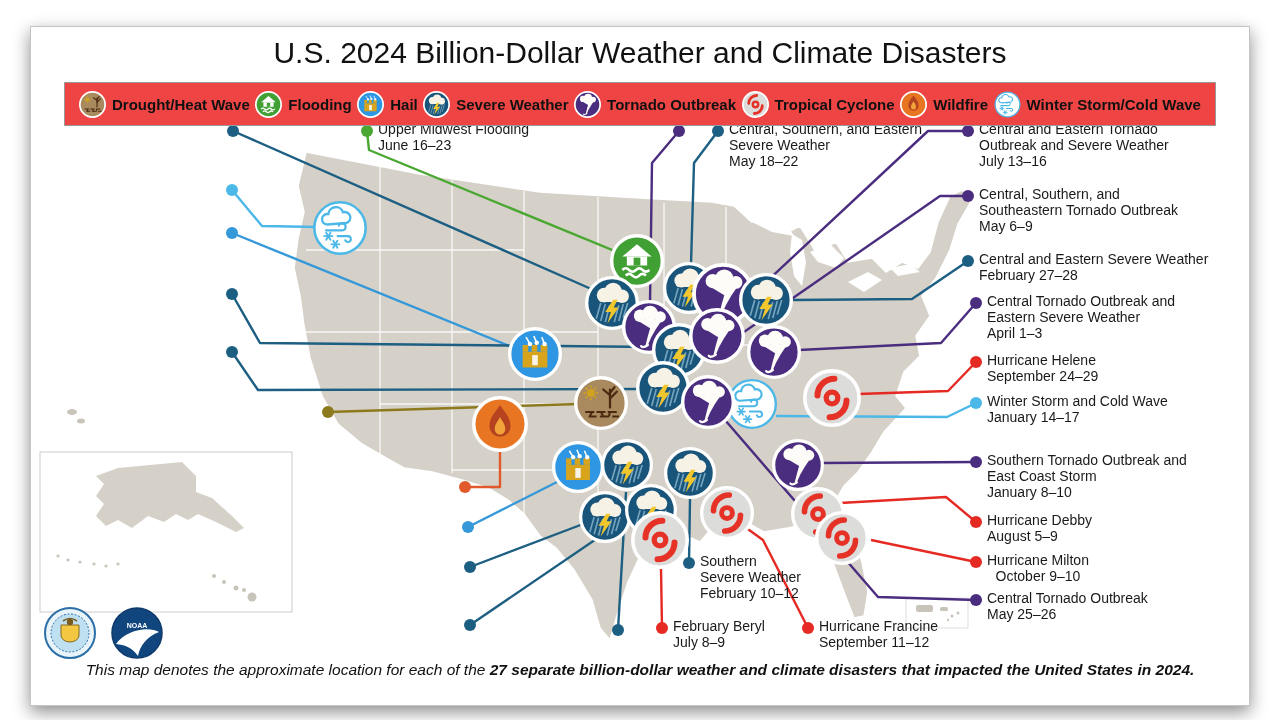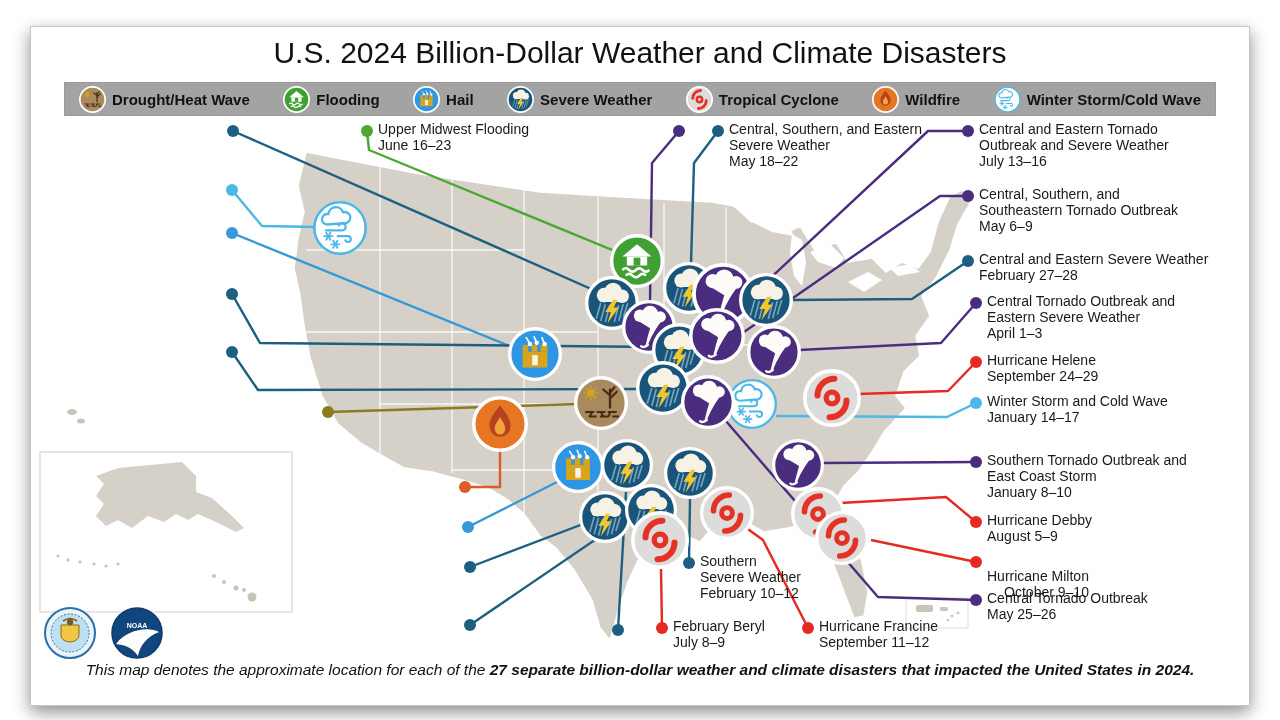--- a/index.html
+++ b/index.html
@@ -2,21 +2,21 @@
 <html><head>
 <meta charset="utf-8">
 <style>
   html,body{margin:0;padding:0;background:#fff;}
   #page{position:relative;width:1280px;height:720px;overflow:hidden;
         font-family:"Liberation Sans",sans-serif;background:#fff;}
   #card{position:absolute;left:30px;top:26px;width:1218px;height:678px;background:#fff;
         border:1px solid #c4c4c4;box-shadow:0 6px 16px rgba(0,0,0,.45);z-index:0;}
   #title{position:absolute;left:0;top:36px;width:1280px;text-align:center;
          font-size:30px;color:#111;z-index:6;letter-spacing:0;}
-  #legend{position:absolute;left:64px;top:82px;width:1152px;height:34px;background:#a3a3a3;
+  #legend{position:absolute;left:64px;top:82px;width:1152px;height:44px;background:#ef4444;
           border:1px solid #999;box-sizing:border-box;display:flex;align-items:center;
           justify-content:space-between;padding:0 14px;z-index:6;}
   .legend-item{display:flex;align-items:center;}
   .legend-icon svg{width:27px;height:27px;display:block;}
   .legend-label{font-weight:bold;font-size:15px;margin-left:6px;color:#111;white-space:nowrap;}
   #map-svg,#leader-lines{position:absolute;left:0;top:0;width:1280px;height:720px;}
   #map-svg{z-index:1;}
   #leader-lines{z-index:2;}
   #icons{position:absolute;left:0;top:0;z-index:3;}
   .micon{position:absolute;}
@@ -121,20 +121,35 @@
             <g fill="#f7f2e6">
               <circle cx="17" cy="17" r="6.5"></circle>
               <circle cx="25" cy="14" r="8"></circle>
               <circle cx="33" cy="18" r="6"></circle>
               <rect x="12" y="16" width="26" height="7" rx="3"></rect>
             </g>
             <polygon points="25,21 18,32 23,32 20,42 30,28 25.5,28 29,21" fill="#f2c72e"></polygon>
           </svg>
         </span>
         <span class="legend-label">Severe Weather</span>
+      </div>
+      <div class="legend-item">
+        <span class="legend-icon">
+          <svg viewBox="0 0 48 48" xmlns="http://www.w3.org/2000/svg">
+            <circle cx="24" cy="24" r="22.5" fill="#4b2d80" stroke="#fff" stroke-width="3"></circle>
+            <g fill="#fdfcf8">
+              <circle cx="16" cy="14" r="5.5"></circle>
+              <circle cx="25" cy="12" r="7"></circle>
+              <circle cx="34" cy="15" r="5"></circle>
+            </g>
+            <path d="M12,17 L36,17 L30,26 L26,33 L23,40 L21,40 L23,32 L25,25 Z" fill="#fdfcf8"></path>
+            <path d="M23,40 q-4,3 -6,1" stroke="#fdfcf8" stroke-width="2" fill="none" stroke-linecap="round"></path>
+          </svg>
+        </span>
+        <span class="legend-label">Tornado Outbreak</span>
       </div>
       <div class="legend-item">
         <span class="legend-icon">
           <svg viewBox="0 0 48 48" xmlns="http://www.w3.org/2000/svg">
             <circle cx="24" cy="24" r="22.5" fill="#dcdcdb" stroke="#fff" stroke-width="3"></circle>
             <g fill="none" stroke="#e63226" stroke-width="5" stroke-linecap="round">
               <path d="M26,8 a14,14 0 0 0 -14,14"></path>
               <path d="M22,40 a14,14 0 0 0 14,-14"></path>
             </g>
             <circle cx="24" cy="24" r="7" fill="#e63226"></circle>
@@ -824,21 +839,21 @@
       </div>
       <div class="evlabel" style="top: 452px; left: 987px; text-align: left;">
         <div>Southern Tornado Outbreak and</div>
         <div>East Coast Storm</div>
         <div>January 8–10</div>
       </div>
       <div class="evlabel" style="top: 512px; left: 987px; text-align: left;">
         <div>Hurricane Debby</div>
         <div>August 5–9</div>
       </div>
-      <div class="evlabel" style="top: 568px; left: 987px; text-align: right;">
+      <div class="evlabel" style="top: 552px; left: 987px; text-align: center;">
         <div>Hurricane Milton</div>
         <div>October 9–10</div>
       </div>
       <div class="evlabel" style="top: 590px; left: 987px; text-align: left;">
         <div>Central Tornado Outbreak</div>
         <div>May 25–26</div>
       </div>
     </div>
 
   <div id="footer">

